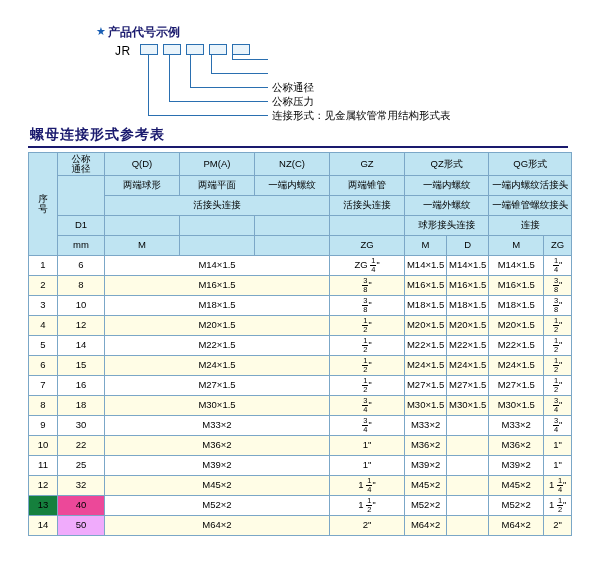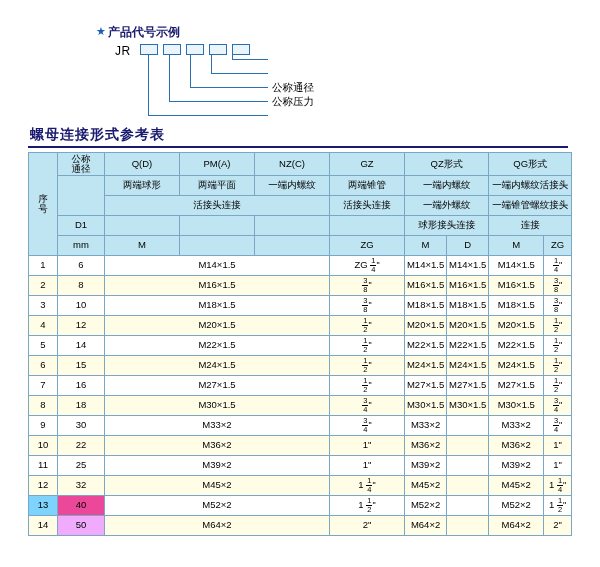--- a/index.html
+++ b/index.html
@@ -101,20 +101,21 @@
   <div class="hline" style="left:190px;top:87px;width:78px;"></div>
 
   <div class="vline" style="left:211px;top:54px;height:20px;"></div>
   <div class="hline" style="left:211px;top:73px;width:57px;"></div>
 
   <div class="vline" style="left:232px;top:54px;height:6px;"></div>
   <div class="hline" style="left:232px;top:59px;width:36px;"></div>
 
   <div class="note" style="left:272px;top:81px;">公称通径</div>
   <div class="note" style="left:272px;top:95px;">公称压力</div>
+  <div class="note" style="left:272px;top:109px;">连接形式：见金属软管常用结构形式表</div>
 </div>
 
 <div class="tbl-title">螺母连接形式参考表</div>
 <div class="tbl-underline"></div>
 
 <table class="main">
   <tbody>
 
     <tr>
       <td class="hdr seq" rowspan="5">
@@ -283,21 +284,21 @@
         <td class="seq row-y" style="background: rgb(255, 253, 230);">12</td>
         <td class="dn" style="background: rgb(255, 253, 230);">32</td>
         <td colspan="3" style="background: rgb(255, 253, 230);">M45×2</td>
         <td style="background: rgb(255, 253, 230);">1 <span class="frac"><span class="n">1</span><span class="d">4</span></span><span class="inchmark">"</span></td>
         <td style="background: rgb(255, 253, 230);">M45×2</td>
         <td style="background: rgb(255, 253, 230);"></td>
         <td style="background: rgb(255, 253, 230);">M45×2</td>
         <td style="background: rgb(255, 253, 230);">1 <span class="frac"><span class="n">1</span><span class="d">4</span></span><span class="inchmark">"</span></td>
       </tr>
       <tr class="row-w">
-        <td class="seq row-w" style="background: #7dd3fc;">13</td>
+        <td class="seq row-w" style="background: #15803d;">13</td>
         <td class="dn" style="background: #ec4899;">40</td>
         <td colspan="3" style="background: rgb(255, 255, 255);">M52×2</td>
         <td style="background: rgb(255, 255, 255);">1 <span class="frac"><span class="n">1</span><span class="d">2</span></span><span class="inchmark">"</span></td>
         <td style="background: rgb(255, 255, 255);">M52×2</td>
         <td style="background: rgb(255, 255, 255);"></td>
         <td style="background: rgb(255, 255, 255);">M52×2</td>
         <td style="background: rgb(255, 255, 255);">1 <span class="frac"><span class="n">1</span><span class="d">2</span></span><span class="inchmark">"</span></td>
       </tr>
       <tr class="row-y">
         <td class="seq row-y" style="background: rgb(255, 253, 230);">14</td>

